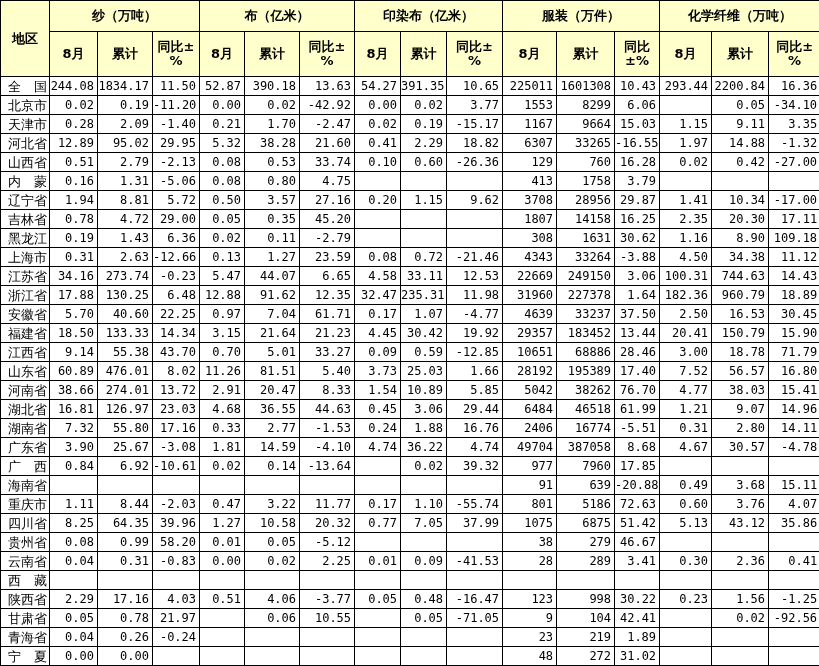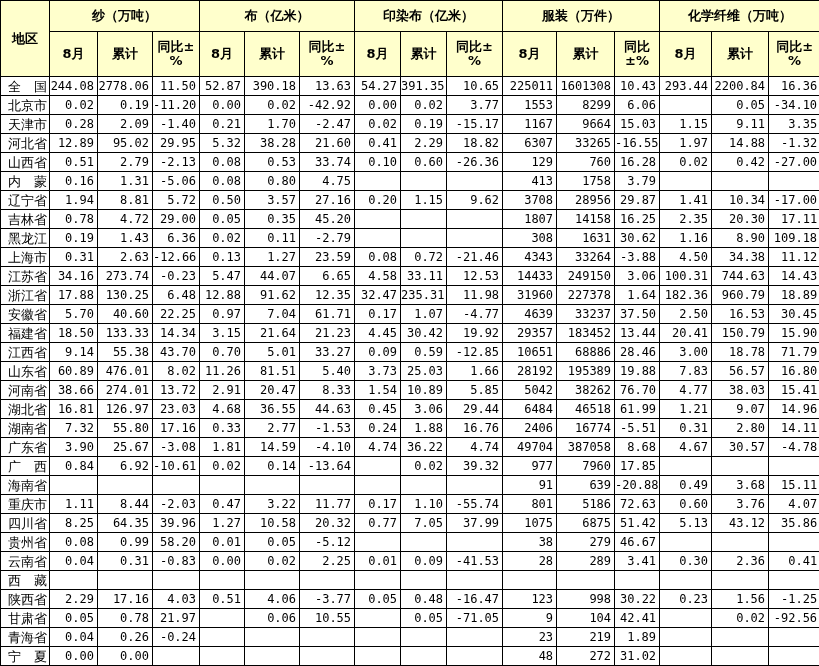--- a/index.html
+++ b/index.html
@@ -85,21 +85,21 @@
           <th>同比±%</th>
           <th>8月</th>
           <th>累计</th>
           <th>同比±%</th>
         </tr>
     </thead>
     <tbody id="table-body">
         <tr>
           <td class="region">全　国</td>
           <td class="num">244.08</td>
-          <td class="num">2778.06</td>
+          <td class="num">1834.17</td>
           <td class="num">11.50</td>
           <td class="num">52.87</td>
           <td class="num">390.18</td>
           <td class="num">13.63</td>
           <td class="num">54.27</td>
           <td class="num">391.35</td>
           <td class="num">10.65</td>
           <td class="num">225011</td>
           <td class="num">1601308</td>
           <td class="num">10.43</td>
@@ -273,21 +273,21 @@
           <td class="region">江苏省</td>
           <td class="num">34.16</td>
           <td class="num">273.74</td>
           <td class="num">-0.23</td>
           <td class="num">5.47</td>
           <td class="num">44.07</td>
           <td class="num">6.65</td>
           <td class="num">4.58</td>
           <td class="num">33.11</td>
           <td class="num">12.53</td>
-          <td class="num">14433</td>
+          <td class="num">22669</td>
           <td class="num">249150</td>
           <td class="num">3.06</td>
           <td class="num">100.31</td>
           <td class="num">744.63</td>
           <td class="num">14.43</td>
         </tr>
         <tr>
           <td class="region">浙江省</td>
           <td class="num">17.88</td>
           <td class="num">130.25</td>
@@ -365,22 +365,22 @@
           <td class="num">476.01</td>
           <td class="num">8.02</td>
           <td class="num">11.26</td>
           <td class="num">81.51</td>
           <td class="num">5.40</td>
           <td class="num">3.73</td>
           <td class="num">25.03</td>
           <td class="num">1.66</td>
           <td class="num">28192</td>
           <td class="num">195389</td>
-          <td class="num">19.88</td>
-          <td class="num">7.83</td>
+          <td class="num">17.40</td>
+          <td class="num">7.52</td>
           <td class="num">56.57</td>
           <td class="num">16.80</td>
         </tr>
         <tr>
           <td class="region">河南省</td>
           <td class="num">38.66</td>
           <td class="num">274.01</td>
           <td class="num">13.72</td>
           <td class="num">2.91</td>
           <td class="num">20.47</td>

